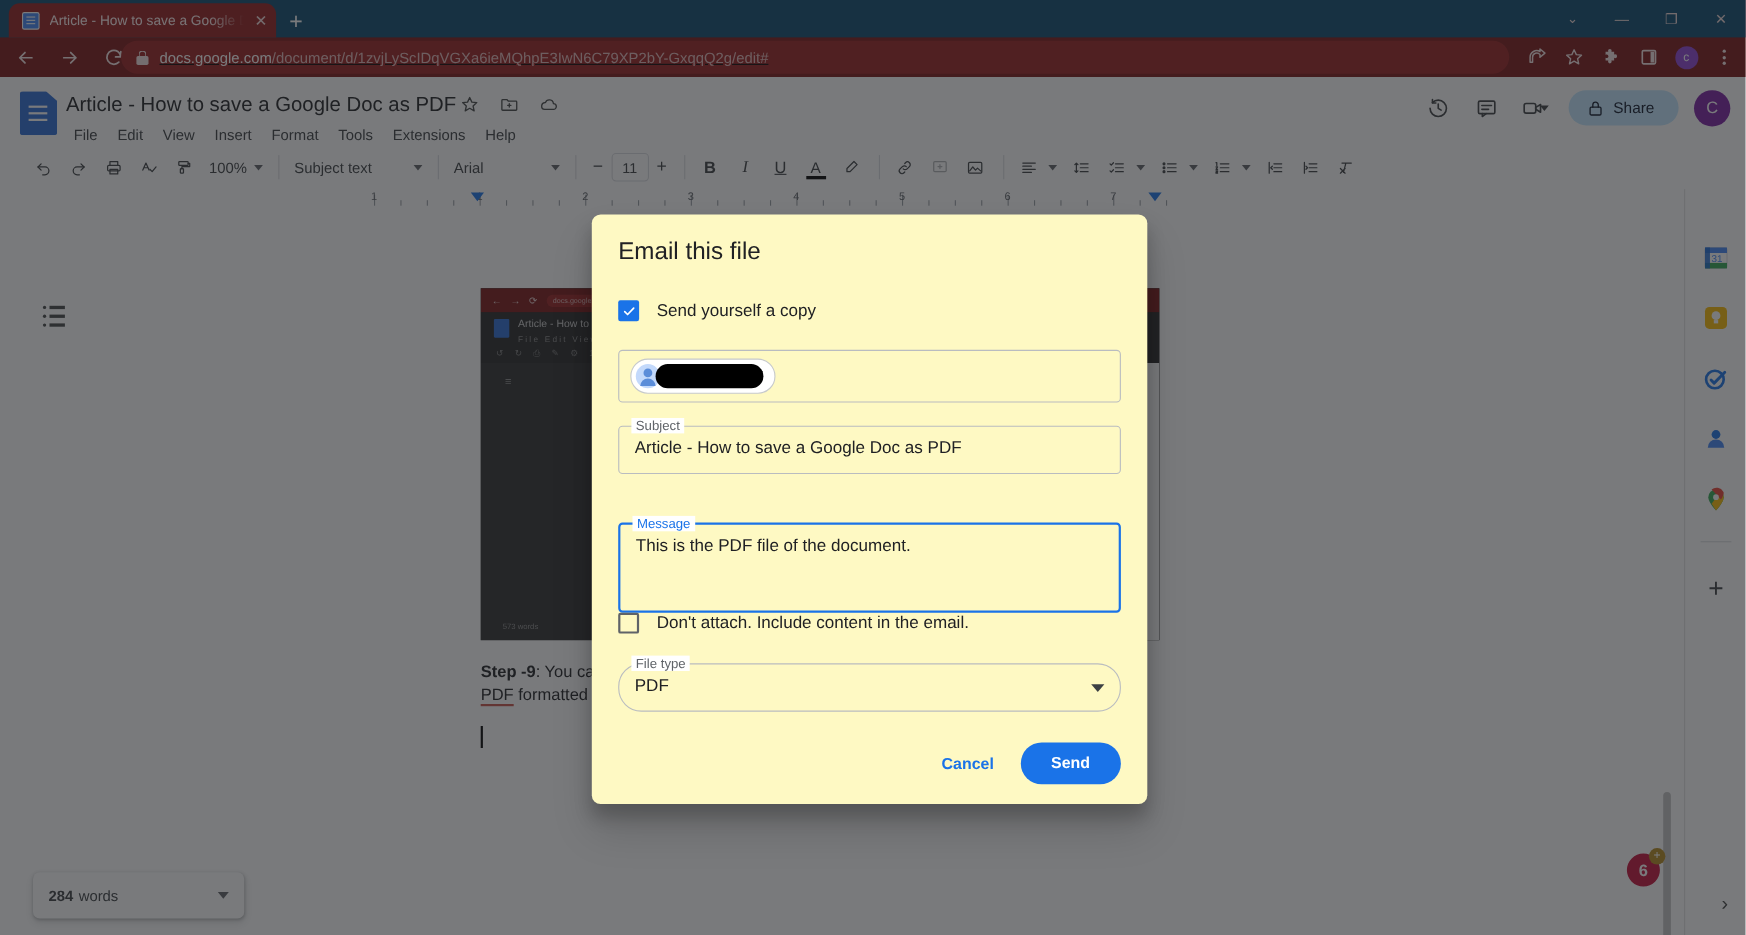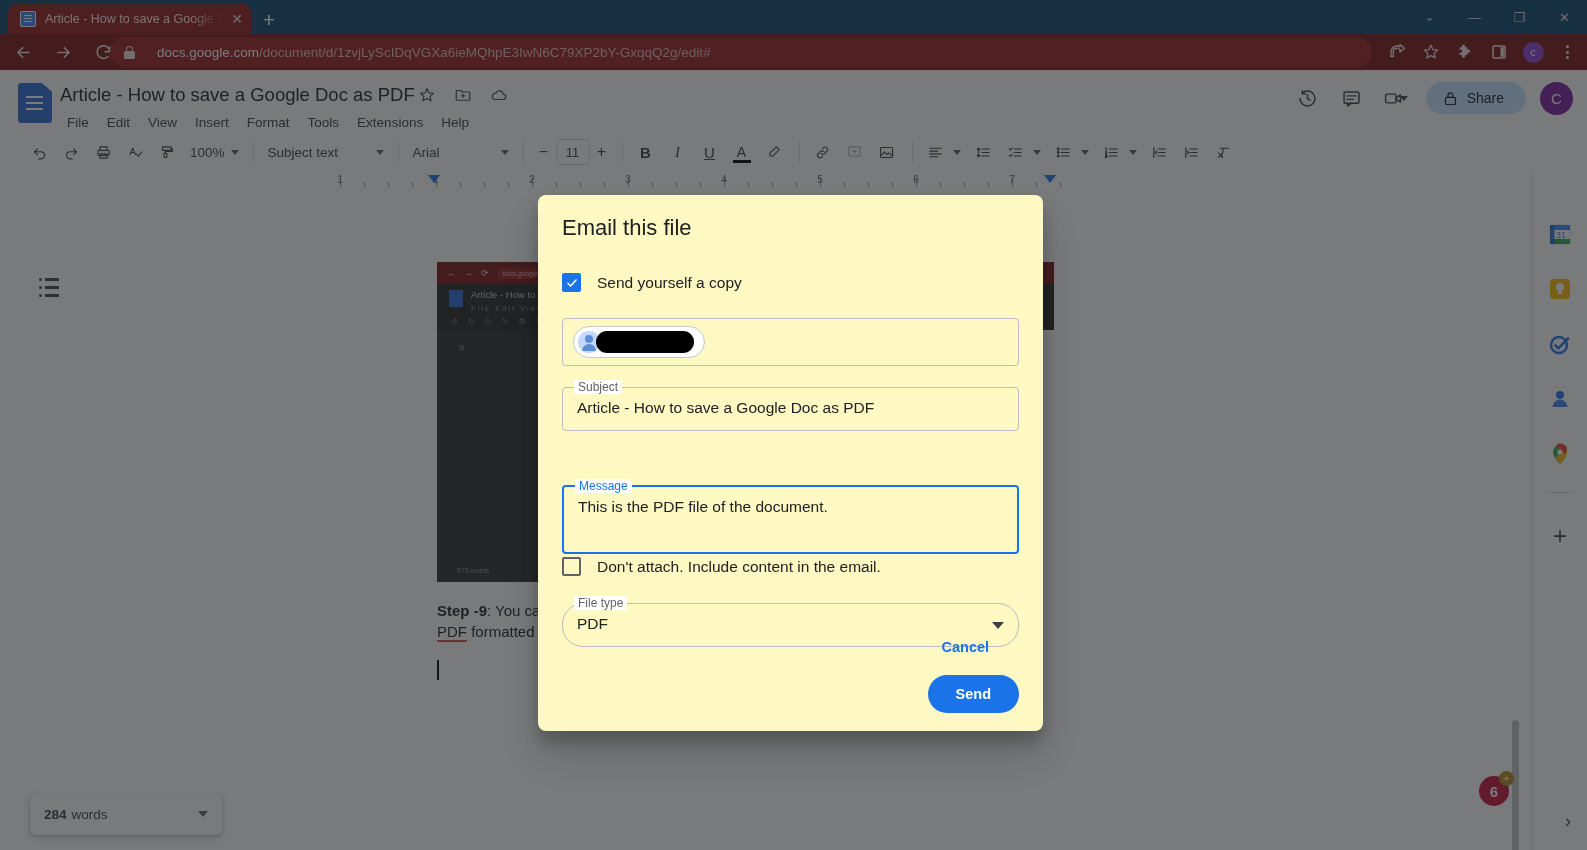--- a/index.html
+++ b/index.html
@@ -38,21 +38,21 @@
   .win-btns { position: absolute; top: 0; right: 0; height: 34px; display: flex; align-items: center; }
   .win-btn { width: 45px; height: 34px; display: flex; align-items: center; justify-content: center;
              color: #f0d9d9; font-size: 13px; }
   .win-btn.chev { font-size: 12px; }
 
   .toolbar-row { position: absolute; top: 34px; left: 0; width: 1587px; height: 36px; display: flex; align-items: center; }
   .nav-btn { width: 34px; height: 34px; margin-left: 6px; display: flex; align-items: center; justify-content: center; color: #f6e4e4; }
   .nav-btn svg { width: 19px; height: 19px; fill: none; stroke: currentColor; stroke-width: 2; stroke-linecap: round; stroke-linejoin: round; }
   .omnibox {
     position: absolute; left: 110px; top: 3px; width: 1262px; height: 30px;
-    background: #9a2020; border-radius: 16px; display: flex; align-items: center; padding: 0 14px; gap: 22px;
+    background: #9a2020; border-radius: 16px; display: flex; align-items: center; padding: 0 14px; gap: 10px; text-decoration: underline;
   }
   .lock-icon { width: 11px; height: 13px; position: relative; flex: 0 0 auto; }
   .lock-icon .body { position: absolute; bottom: 0; left: 0; width: 11px; height: 8px; background: #f3dede; border-radius: 1.5px; }
   .lock-icon .shackle { position: absolute; top: 0; left: 2.2px; width: 6.6px; height: 6px;
                         border: 1.6px solid #f3dede; border-bottom: none; border-radius: 4px 4px 0 0; }
   .url { font-size: 13.5px; color: #e2b9b9; white-space: nowrap; }
   .url b { color: #ffffff; font-weight: 400; }
   .tb-right { position: absolute; right: 4px; top: 2px; display: flex; align-items: center; gap: 2px; }
   .tb-icon { width: 32px; height: 32px; display: flex; align-items: center; justify-content: center; color: #f5e3e3; }
   .tb-icon svg { width: 18px; height: 18px; }
@@ -195,21 +195,21 @@
   #message-field { top: 458px; width: 457px; height: 78px; }
 
   .dlg-check-row2 { position: absolute; left: 24px; top: 362px; display: flex; align-items: center; gap: 16px; }
   .dlg-check-label2 { font-size: 15.5px; color: #202124; }
 
   #filetype-field { top: 408px; width: 457px; height: 44px; border-radius: 21px; }
   #filetype-field .field-value { position: absolute; left: 14px; top: 11px; }
   .sel-caret { position: absolute; right: 14px; top: 18px; width: 0; height: 0; border-left: 6px solid transparent;
                border-right: 6px solid transparent; border-top: 7px solid #3c4043; }
 
-  .dlg-actions { position: absolute; right: 24px; bottom: 18px; display: flex; align-items: flex-start; gap: 10px; flex-direction: column; }
+  .dlg-actions { position: absolute; right: 24px; bottom: 18px; display: flex; align-items: flex-end; gap: 10px; }
   .btn-text { color: #1a73e8; font-size: 14.5px; font-weight: bold; padding: 10px 14px; border-radius: 4px; }
   .btn-filled { background: #1a73e8; color: #fff; font-size: 14.5px; font-weight: bold; padding: 11px 28px; border-radius: 20px; }
 </style>
 </head>
 <body>
 
 <div id="app">
 
   <div class="browser-chrome">
     <div class="titlebar">
@@ -652,21 +652,21 @@
         <span class="chip-redact"></span>
         <span class="chip-x">✕</span>
       </span>
     </div>
 
     <div class="field" id="subject-field">
       <span class="field-label">Subject</span>
       <span class="field-value">Article - How to save a Google Doc as PDF</span>
     </div>
 
-    <div class="field focused" id="message-field" style="top:290px;height:69px">
+    <div class="field focused" id="message-field" style="top:280px;height:82px">
       <span class="field-label">Message</span>
       <span class="field-value" style="position:absolute;left:14px;top:11px">This is the PDF file of the document.</span>
     </div>
 
     <div class="dlg-check-row2">
       <span class="cbox unchecked"></span>
       <span class="dlg-check-label2">Don't attach. Include content in the email.</span>
     </div>
 
     <div class="field" id="filetype-field">

